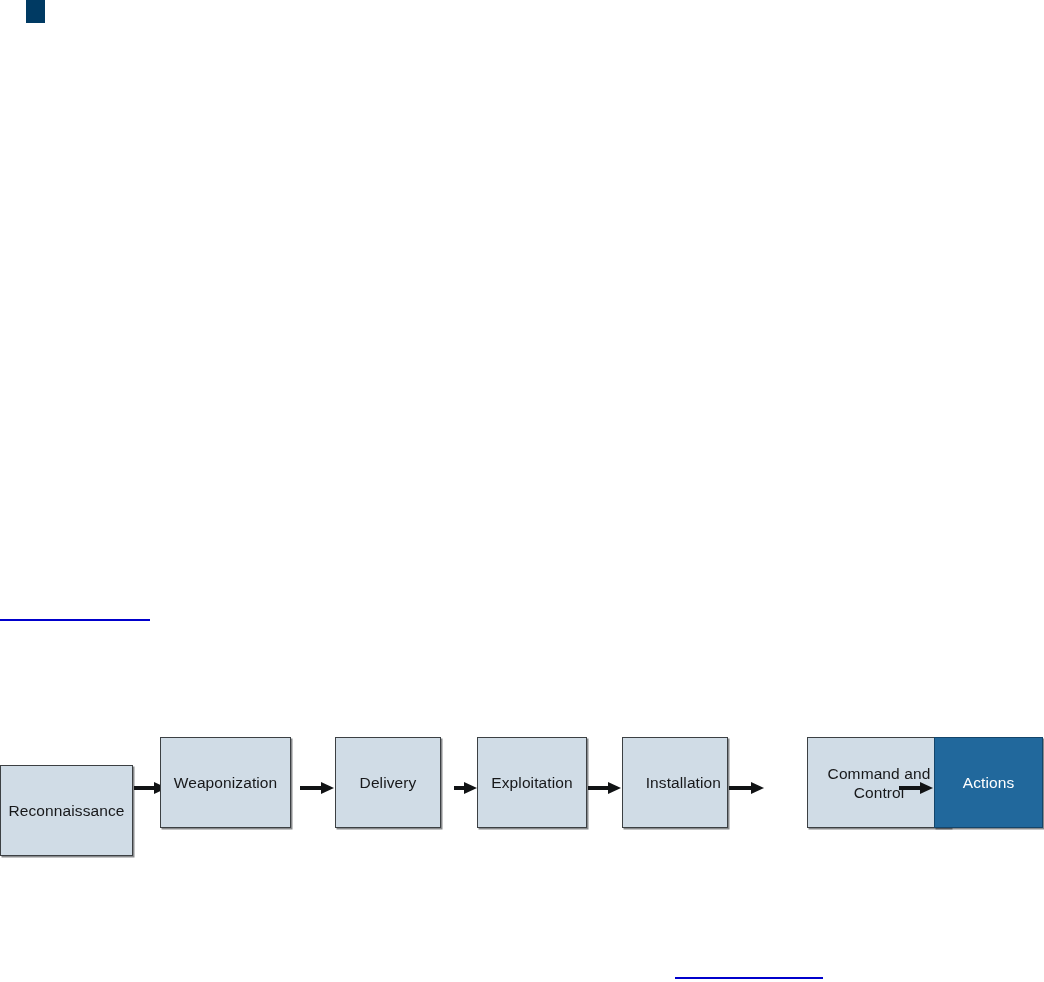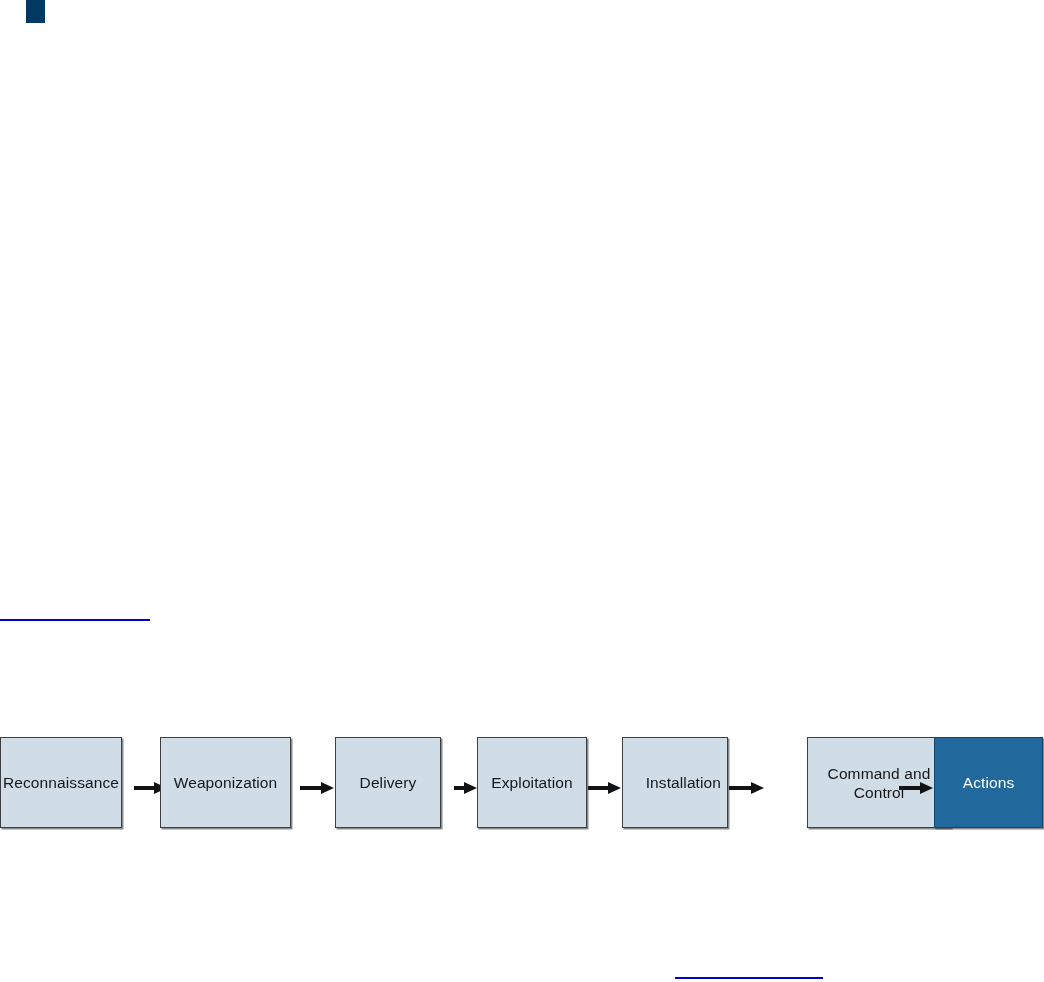--- a/index.html
+++ b/index.html
@@ -102,21 +102,21 @@
 </head>
 <body>
 
 <div class="navy-marker"></div>
 
 <a class="link-rule left" href="#"></a>
 <a class="link-rule right" href="#"></a>
 
 <div class="killchain">
 
-  <div class="stage-box" style="left:0px; width:122px;">
+  <div class="stage-box" style="left:0px; width:133px;margin-top:28px;">
     <span class="stage-label">Reconnaissance</span>
   </div>
 
   <div class="arrow" style="left:134px; width:33px;">
     <div class="shaft" style="width:20px;"></div>
     <div class="head" style="left:20px;"></div>
   </div>
 
   <div class="stage-box" style="left:160px; width:131px;">
     <span class="stage-label">Weaponization</span>

